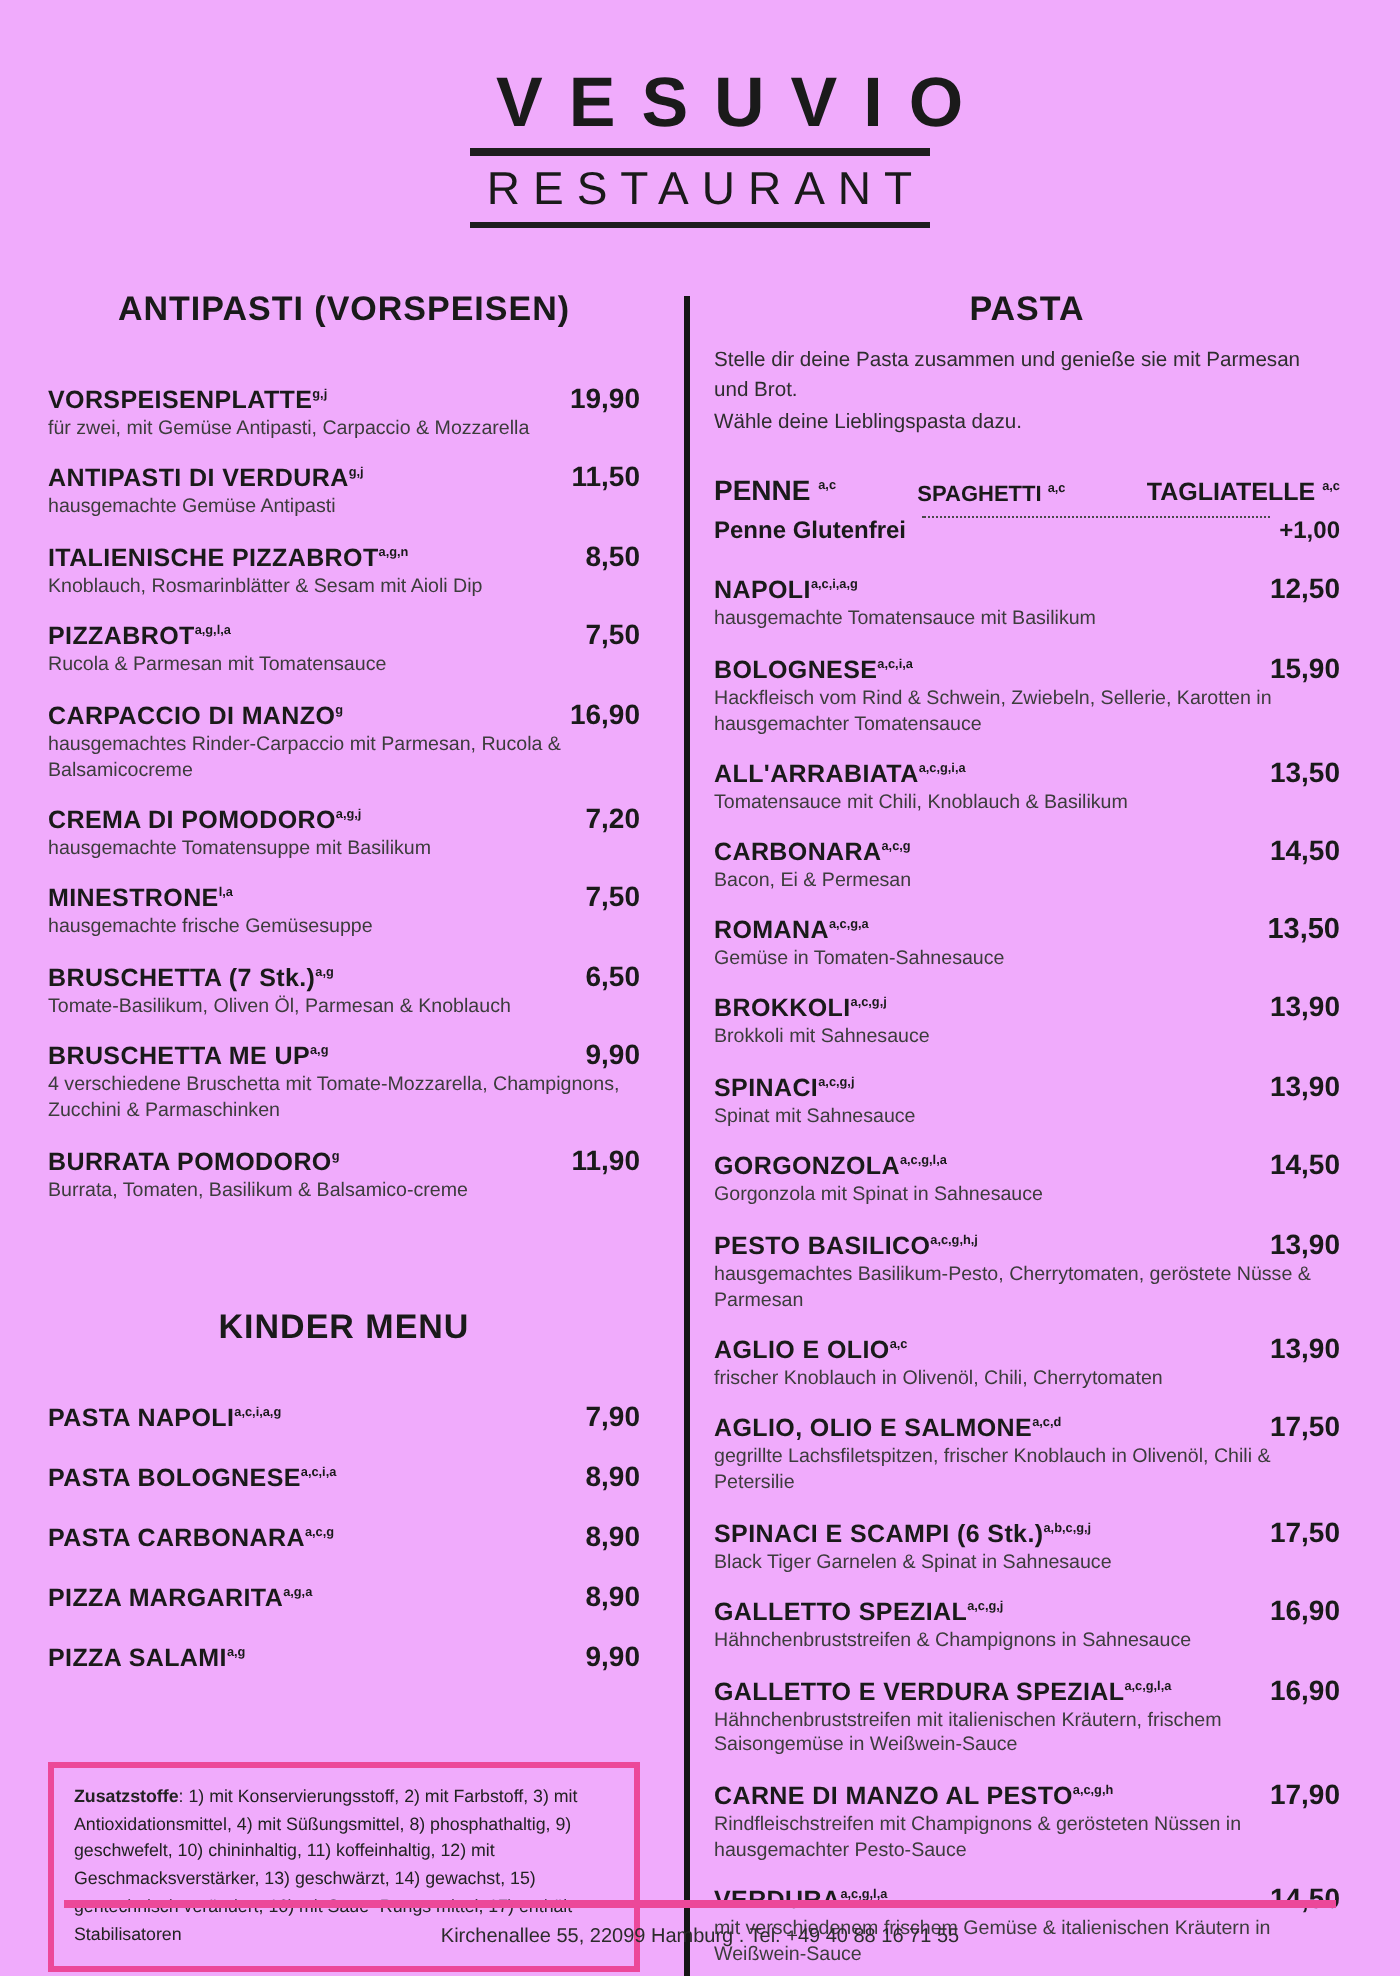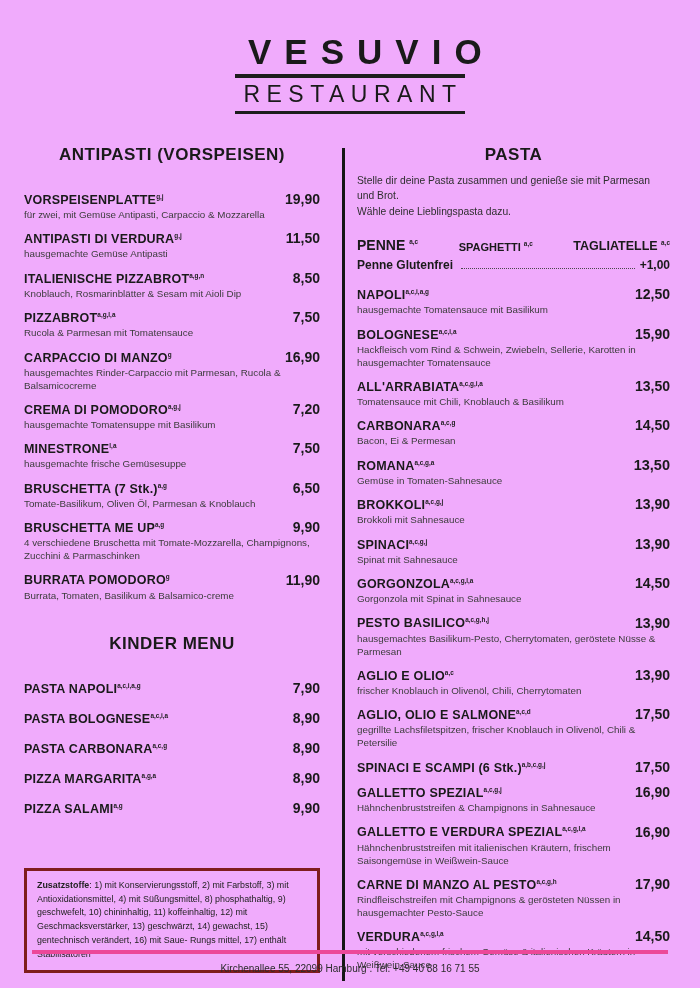--- a/index.html
+++ b/index.html
@@ -29,51 +29,51 @@
   
   .columns { display:flex; align-items:stretch; padding:0 30px 0 24px; margin-top:32px; min-height:806px; }
   .col-left  { width:296px; display:flex; flex-direction:column; }
   .col-divider { width:3px; background:#161616; margin:2px 12px 0 22px; }
   .col-right { flex:1; }
 
   .section-title {
     text-align:center; font-size:17px; font-weight:700;
     letter-spacing:0.5px; margin-bottom:26px; line-height:1.1;
   }
-  .section-title.kinder { margin-top:24px; margin-bottom:26px; }
+  .section-title.kinder { margin-top:44px; margin-bottom:26px; }
   .section-title.pasta  { margin-bottom:8px; }
 
   .menu-item { margin-bottom:8.5px; }
   .item-row { display:flex; justify-content:space-between; align-items:baseline; }
   .name { font-size:12.5px; font-weight:700; letter-spacing:0.2px; line-height:1.2; }
   .name sup, .type sup { font-size:6.4px; font-weight:600; letter-spacing:0; vertical-align:super; }
   .price { font-size:14px; font-weight:700; white-space:nowrap; padding-left:8px; }
   .desc { font-size:9.8px; color:#3c3c3c; line-height:1.32; margin-top:1px; padding-right:6px; }
 
   .kinder-list .menu-item { margin-bottom:13px; }
 
   
   .pasta-intro { font-size:10.3px; color:#2e2e2e; line-height:1.5; margin-bottom:18px; }
   .types-row { display:flex; justify-content:space-between; align-items:baseline; margin-bottom:5px; }
   .type { font-weight:700; white-space:nowrap; }
   .type-penne { font-size:14px; }
   .type-spaghetti { font-size:11px; }
   .type-tagliatelle { font-size:12.5px; }
-  .glutenfree-row { display:flex; align-items:flex-end; margin-bottom:14px; }
+  .glutenfree-row { display:flex; align-items:flex-start; margin-bottom:14px; }
   .glutenfree-label { font-size:12px; font-weight:700; white-space:nowrap; }
   .leader { flex:1; border-bottom:1.6px dotted #4a4a4a; margin:0 5px 3px 8px; }
   .glutenfree-price { font-size:12px; font-weight:700; white-space:nowrap; }
 
   
   .pasta-list > .menu-item:nth-child(5) .price { font-size:14.5px; }
 
   
   .additives {
     margin-top:auto; margin-bottom:8px;
-    border:3px solid #7f1d1d;
+    border:3px solid #ec4899;
     padding:8px 10px;
     font-size:8.9px; line-height:1.55; color:#222;
   }
   .additives b { font-weight:700; }
 
   
   .footer {
     position:absolute; left:32px; right:32px; bottom:14px;
     border-top:4px solid #ec4899;
     padding-top:9px; text-align:center;
@@ -330,20 +330,21 @@
       <span class="price">17,50</span>
     </div>
     <div class="desc">gegrillte Lachsfiletspitzen, frischer Knoblauch in Olivenöl, Chili &amp; Petersilie</div>
   </div>
 
   <div class="menu-item">
     <div class="item-row">
       <span class="name"><span>SPINACI E SCAMPI (6 Stk.)</span><sup>a,b,c,g,j</sup></span>
       <span class="price">17,50</span>
     </div>
+    <div class="desc">Black Tiger Garnelen &amp; Spinat in Sahnesauce</div>
   </div>
 
   <div class="menu-item">
     <div class="item-row">
       <span class="name"><span>GALLETTO SPEZIAL</span><sup>a,c,g,j</sup></span>
       <span class="price">16,90</span>
     </div>
     <div class="desc">Hähnchenbruststreifen &amp; Champignons in Sahnesauce</div>
   </div>
 

